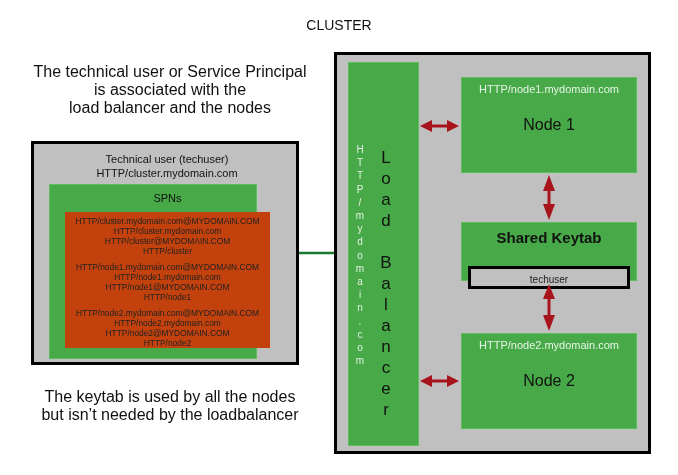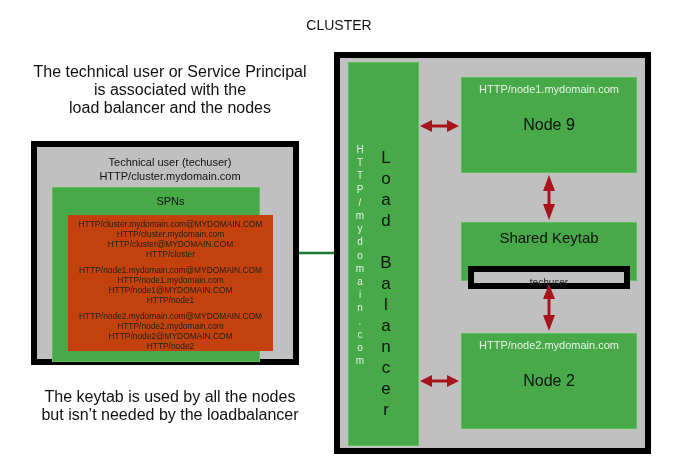--- a/index.html
+++ b/index.html
@@ -2,21 +2,21 @@
 <html><head>
   <meta charset="utf-8">
   <style>
     html, body { margin:0; padding:0; }
     body { width:678px; height:475px; background:#ffffff; position:relative; overflow:hidden;
            font-family:"Liberation Sans", sans-serif; color:#111; }
     .abs { position:absolute; box-sizing:border-box; }
     .center { text-align:center; }
     .title { left:0; width:678px; top:17px; font-size:14px; }
     .note { font-size:16px; line-height:18px; color:#111; }
-    .gray { background:#c0c0c0; border:6px solid #000000; }
+    .gray { background:#c0c0c0; border:3px solid #000000; }
     .green { background:#47a947; border:1px solid #5cbf5c; }
     .white { background:#c2410c; }
     .spn-line { font-size:8.4px; line-height:10px; color:#222; }
     .vtext { display:flex; flex-direction:column; align-items:center; }
     .vtext span { display:block; text-align:center; }
     .node-url { color:#e8f5e8; font-size:11px; }
     .node-label { font-size:16px; color:#111; }
     svg { position:absolute; left:0; top:0; }
   </style>
 </head>
@@ -95,25 +95,25 @@
       <span>a</span>
       <span>n</span>
       <span>c</span>
       <span>e</span>
       <span>r</span>
     </div>
 </div>
 
 <div class="abs green" style="left:461px; top:77px; width:176px; height:96px;">
   <div class="abs center node-url" style="left:0; width:174px; top:5px;">HTTP/node1.mydomain.com</div>
-  <div class="abs center node-label" style="left:0; width:174px; top:38px;">Node 9</div>
+  <div class="abs center node-label" style="left:0; width:174px; top:38px;">Node 1</div>
 </div>
 
 <div class="abs green" style="left:461px; top:222px; width:176px; height:59px;">
-  <div class="abs center" style="left:0; width:174px; top:6px; font-size:15px; color:#111;">Shared Keytab</div>
+  <div class="abs center" style="left:0; width:174px; top:6px; font-size:15px; color:#111;font-weight:bold;">Shared Keytab</div>
   <div class="abs gray center" style="left:6px; top:30px; width:162px; height:23px; font-size:10px; line-height:21px; color:#222;margin-top:13px;">techuser</div>
 </div>
 
 <div class="abs green" style="left:461px; top:333px; width:176px; height:96px;">
   <div class="abs center node-url" style="left:0; width:174px; top:5px;">HTTP/node2.mydomain.com</div>
   <div class="abs center node-label" style="left:0; width:174px; top:38px;">Node 2</div>
 </div>
 
 <svg width="678" height="475">
   <line x1="299" y1="253" x2="334" y2="253" stroke="#1a7a30" stroke-width="2.5"></line>

